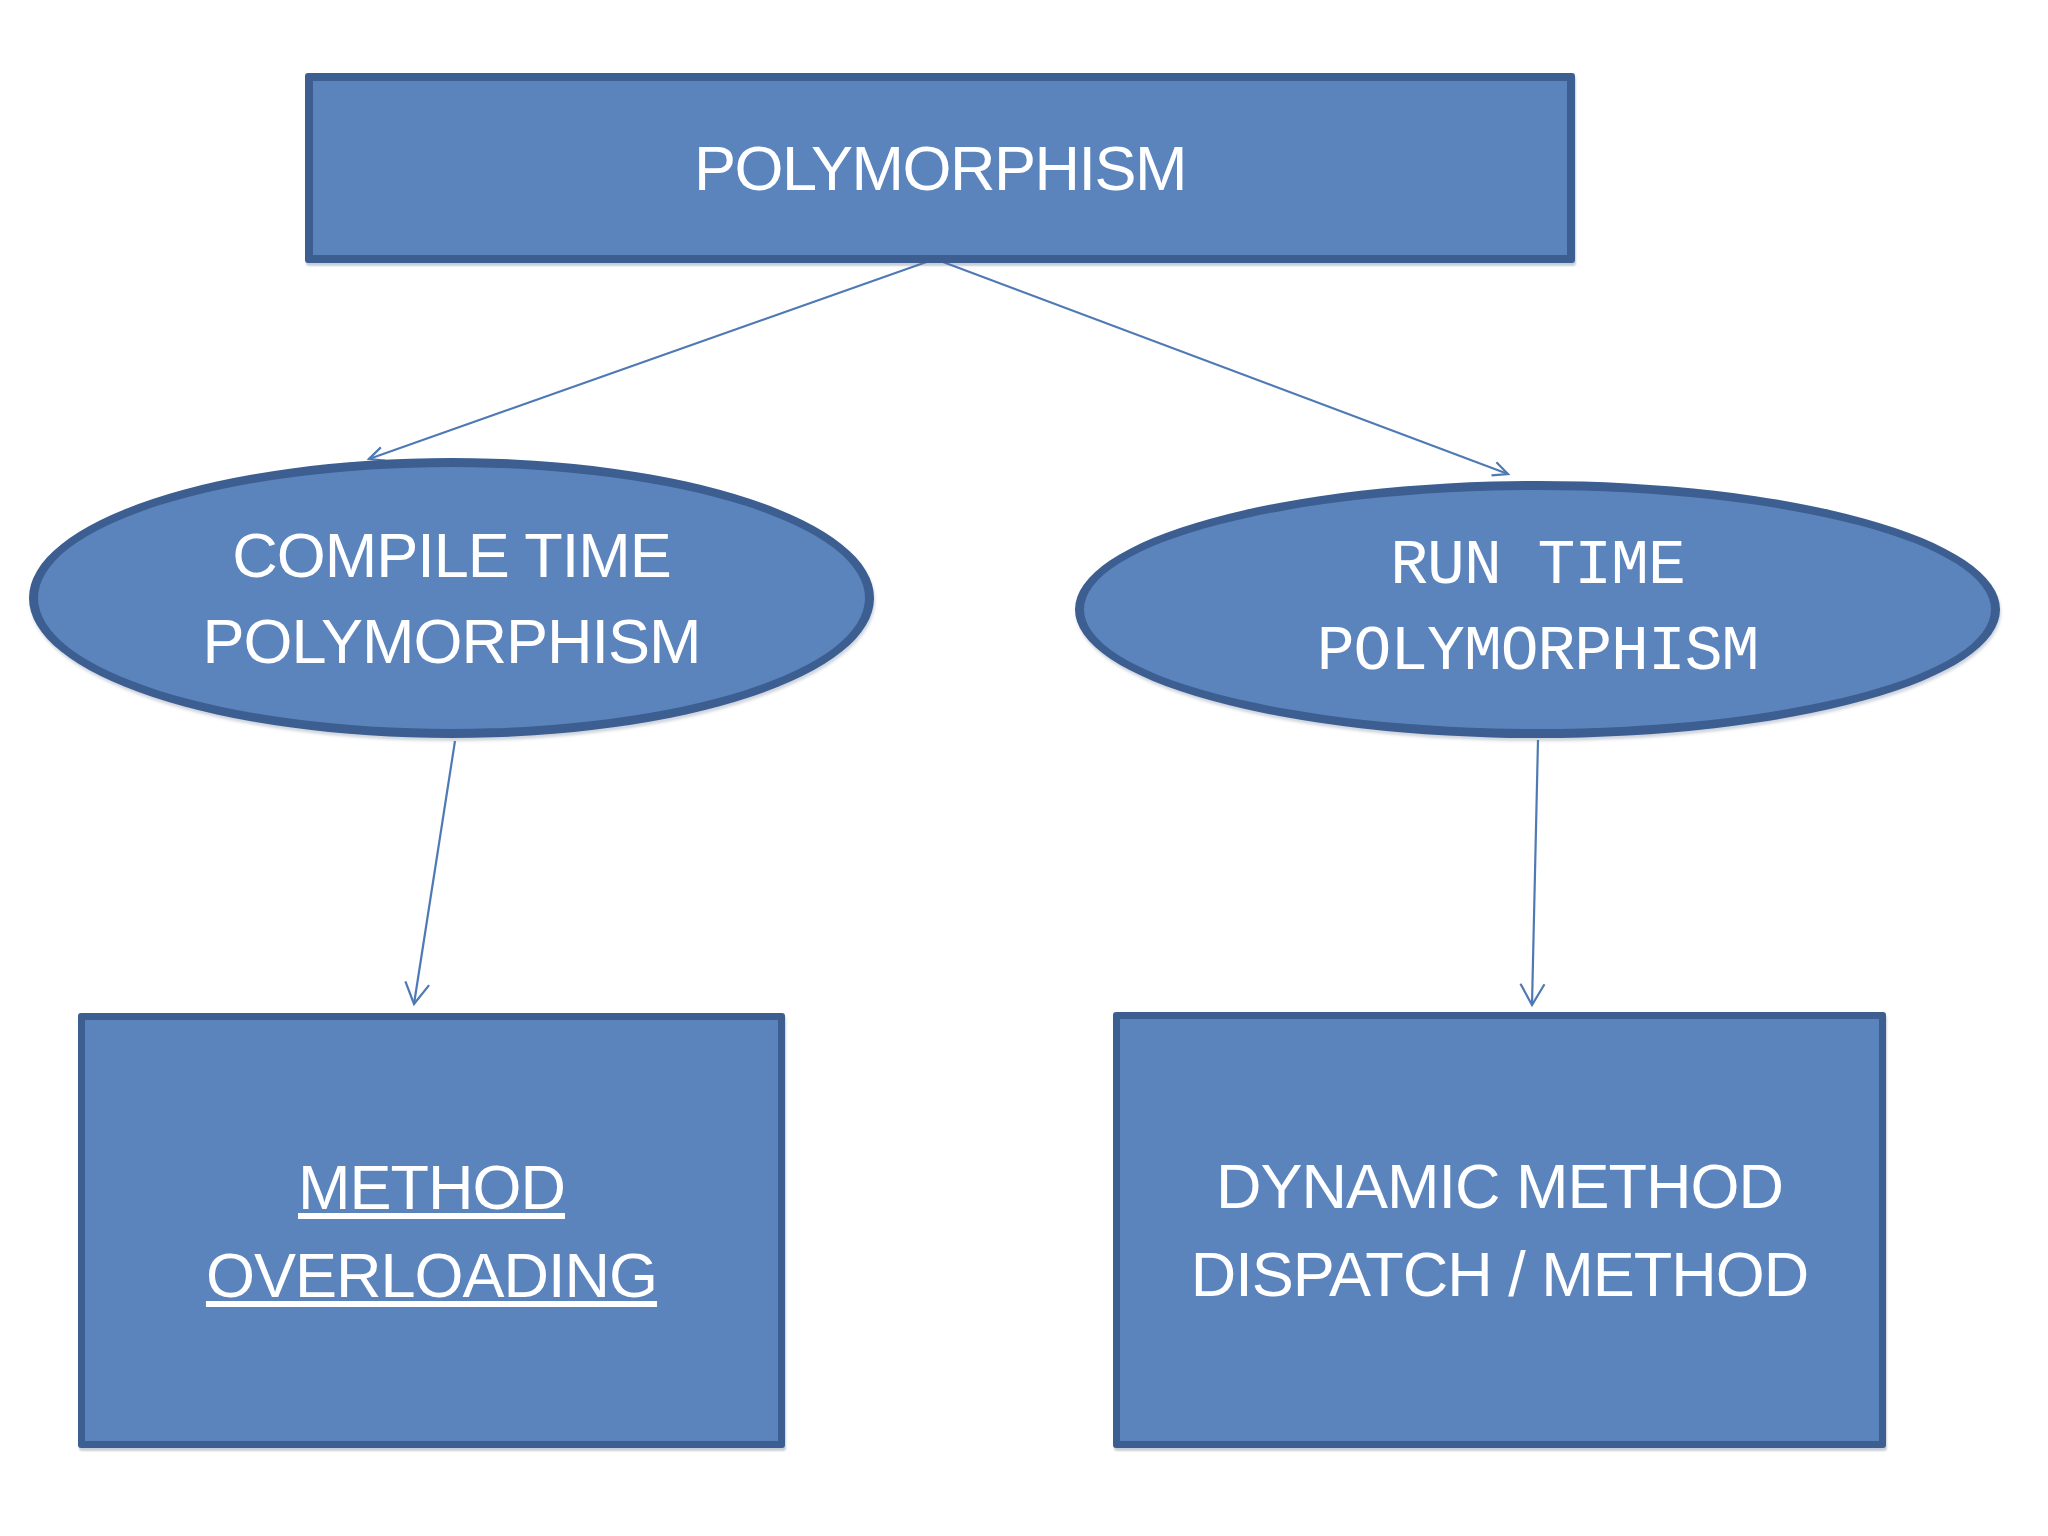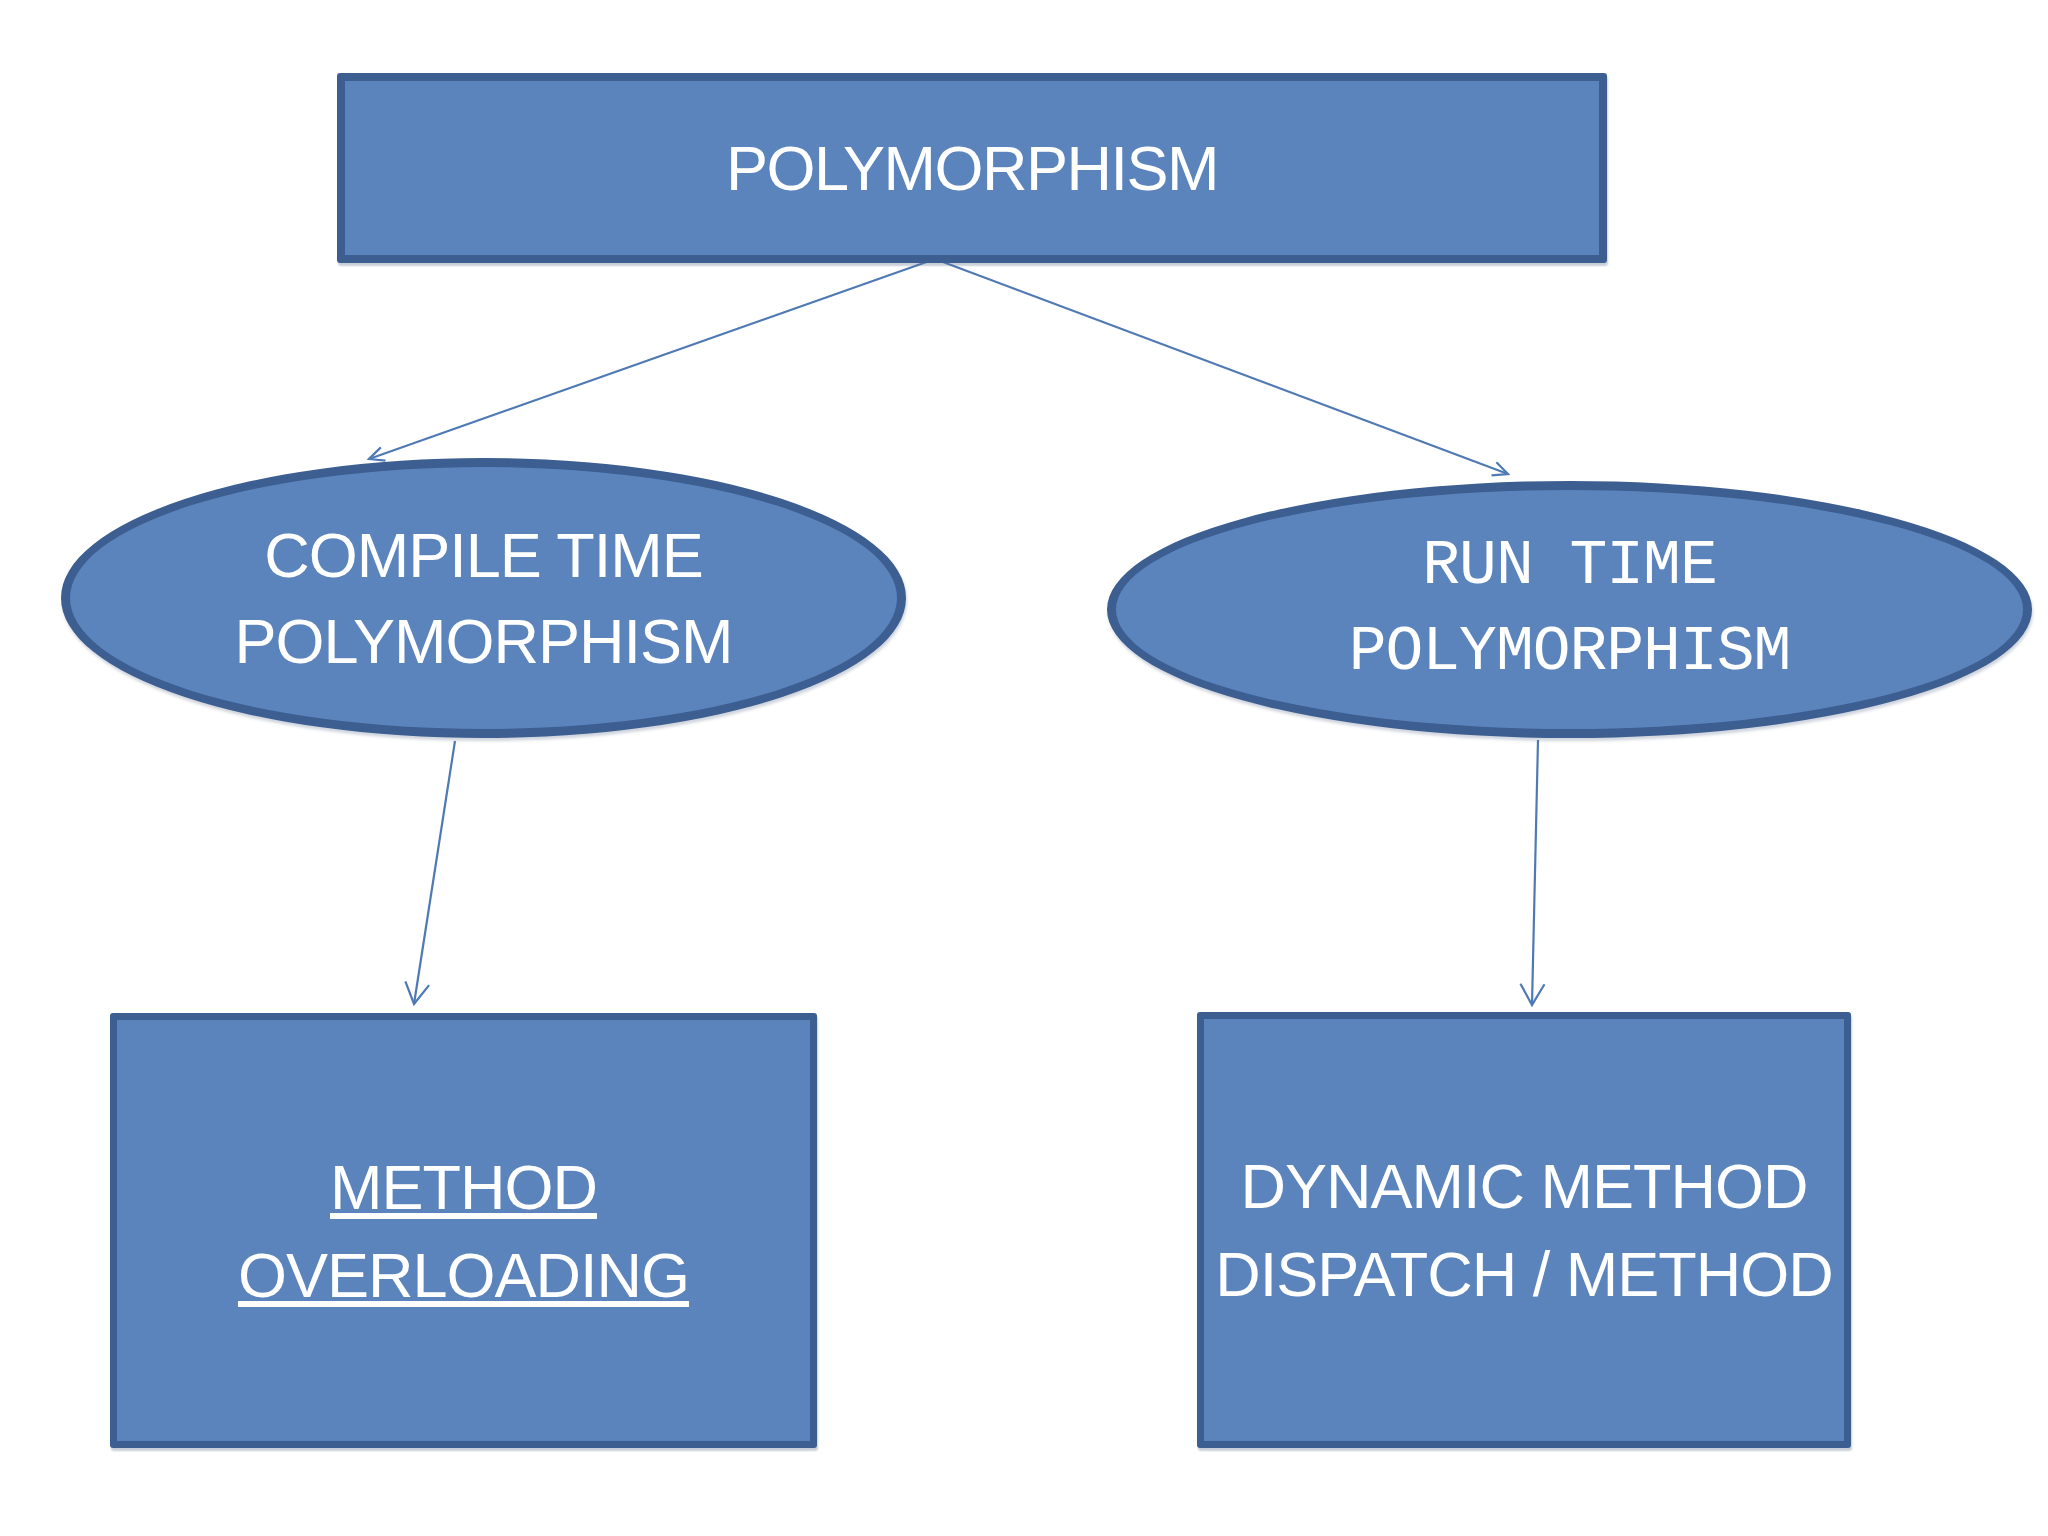--- a/index.html
+++ b/index.html
@@ -25,21 +25,20 @@
   .shape {
     position: absolute;
     display: flex;
     flex-direction: column;
     align-items: center;
     justify-content: center;
     text-align: center;
     background: var(--shape-fill);
     color: var(--text);
     border: 8px solid var(--shape-border);
-    margin-left: 32px;
   }
   .rect {
     border-radius: 3px;
     box-shadow: 1px 3px 2px rgba(96, 114, 143, 0.35);
   }
   .ellipse {
     border-radius: 50%;
     border-width: 9px;
     box-shadow: 1px 3px 3px rgba(96, 114, 143, 0.30);
   }
@@ -49,21 +48,21 @@
     letter-spacing: -1px;
   }
   #node-root { left: 305px; top: 73px;  width: 1270px; height: 190px; }
   #node-root .tline { font-size: 63px; letter-spacing: -1.5px; line-height: 70px; }
 
   #node-compile { left: 29px;  top: 458px; width: 845px; height: 280px; }
   #node-run     { left: 1075px; top: 481px; width: 925px; height: 257px; font-family: Liberation Mono, monospace; }
   .ellipse .tline { font-size: 63px; line-height: 86px; text-align: right; }
 
   #node-overload { left: 78px;   top: 1013px; width: 707px; height: 435px; text-decoration: underline; }
-  #node-dispatch { left: 1165px; top: 1012px; width: 654px; height: 436px; }
+  #node-dispatch { left: 1113px; top: 1012px; width: 773px; height: 436px; }
   .box .tline { font-size: 63px; line-height: 88px; }
 
   #connectors {
     position: absolute; left: 0; top: 0;
     width: 2048px; height: 1536px;
     pointer-events: none;
   }
   #connectors line, #connectors path {
     stroke: var(--connector);
     fill: none;

